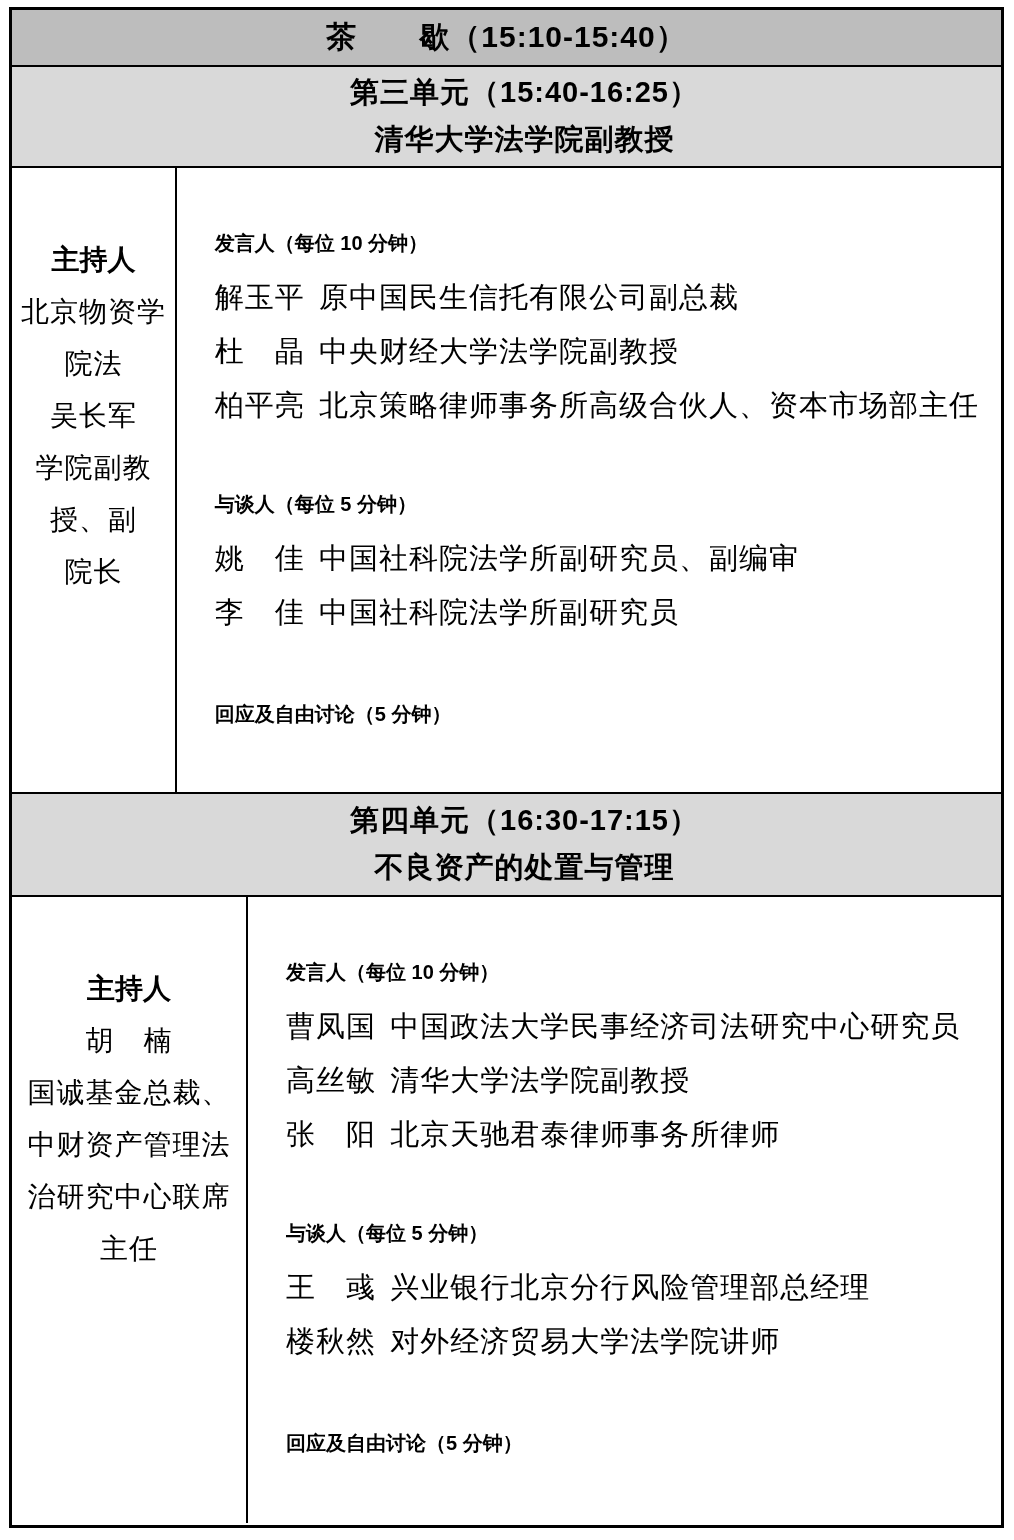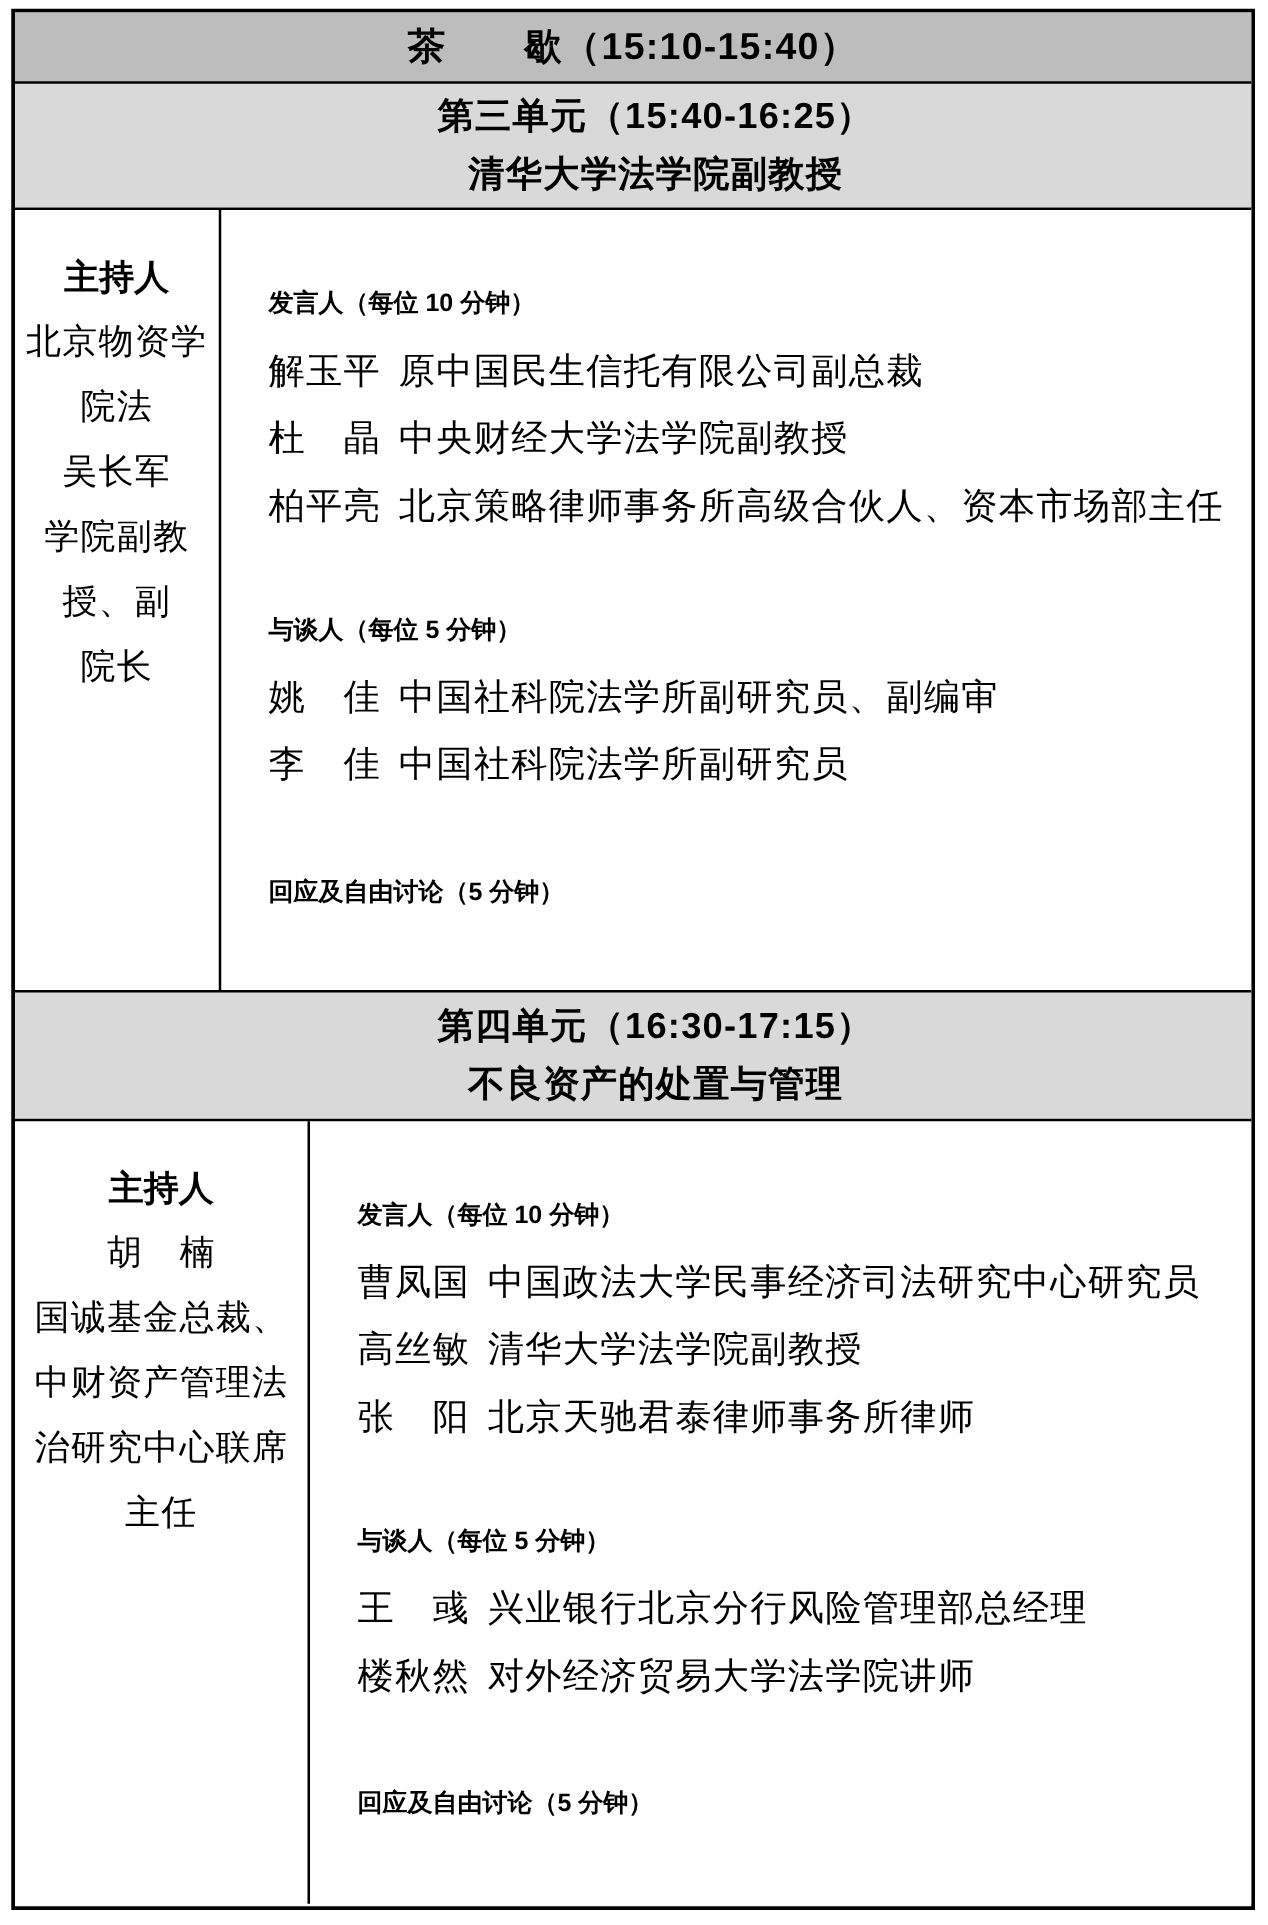--- a/index.html
+++ b/index.html
@@ -65,21 +65,21 @@
 
   
   .body-row { display: flex; align-items: stretch; background: #fff; }
   .body-row-3 { height: 626px; }
   .body-row-4 { height: 628px; }
 
   .cell-left {
     width: 236px;
     box-sizing: border-box;
     border-right: 2px solid var(--border, #000);
-    padding-top: 28px;
+    padding-top: 66px;
     text-align: center;
     font-family: "Liberation Serif", "DejaVu Serif", serif;
     font-size: 28px;
     line-height: 52px;
   }
   .mod-label {
     font-family: "Liberation Sans", "DejaVu Sans", sans-serif;
     font-weight: bold;
     font-size: 28px;
   }

